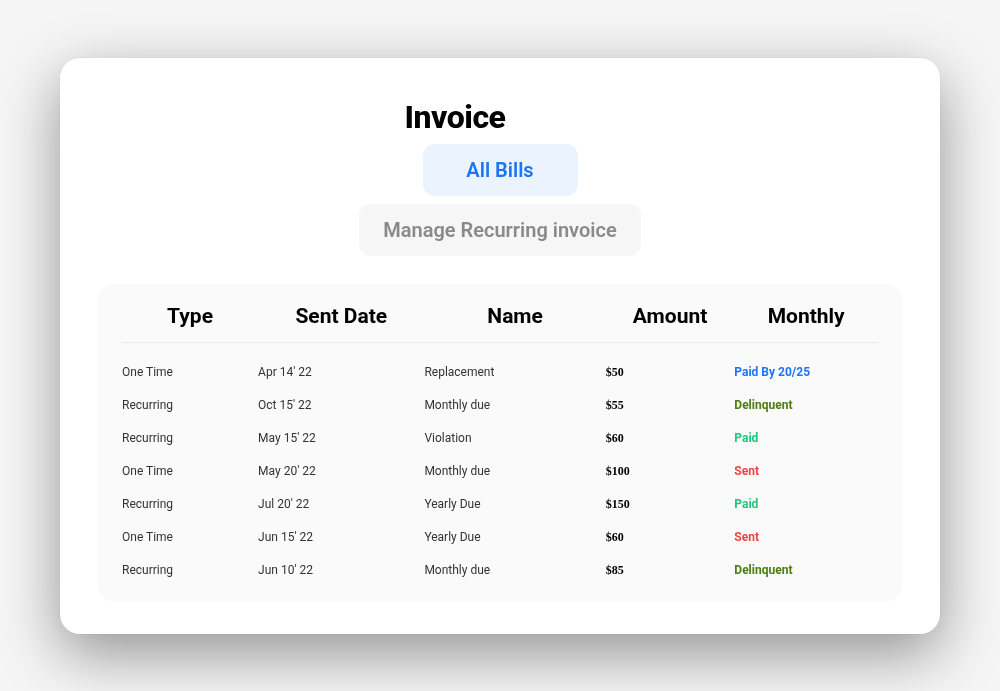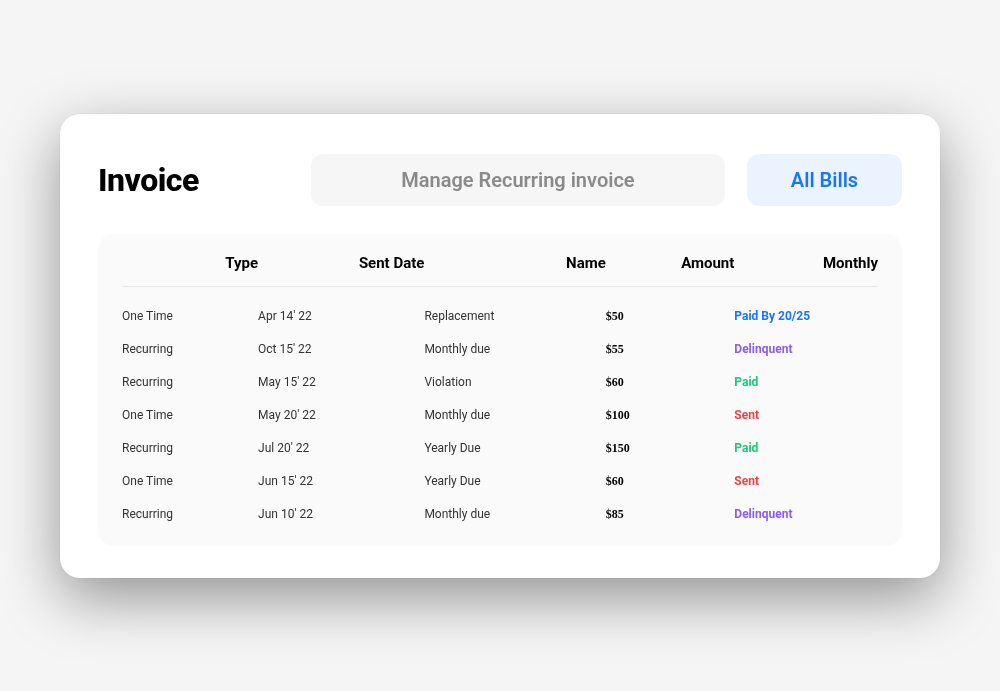--- a/index.html
+++ b/index.html
@@ -19,22 +19,23 @@
     .card {
       background: #ffffff;
       border-radius: 20px;
       box-shadow: 0 20px 60px rgba(0,0,0,0.4), 0 0 0 1px rgba(0,0,0,0.02);
       width: 880px;
       padding: 40px 38px 32px 38px;
     }
     .header {
       display: flex;
       align-items: center;
-      gap: 22px;
+      gap: 8px;
       margin-bottom: 28px;
+      flex-direction: column;
     }
     .title {
       font-size: 32px;
       font-weight: 800;
       color: #000;
       letter-spacing: -0.5px;
       flex: 0 0 auto;
       margin-right: 90px;
     }
     .tab {
@@ -58,22 +59,22 @@
     .table-container {
       background: #FAFAFA;
       border-radius: 16px;
       padding: 20px 24px 24px 24px;
     }
     table {
       width: 100%;
       border-collapse: collapse;
     }
     thead th {
-      text-align: right;
-      font-size: 15px;
+      text-align: center;
+      font-size: 21px;
       font-weight: 700;
       color: #000;
       padding-bottom: 14px;
       border-bottom: 1px solid #E8E8E8;
     }
     tbody td {
       font-size: 12px;
       color: #333;
       padding-top: 18px;
       vertical-align: middle;
@@ -88,32 +89,32 @@
     .col-status { width: 19%; }
     .amount {
       font-weight: 700;
       color: #000;
       font-family: Liberation Serif, serif;
     }
     .status {
       font-weight: 700;
     }
     .status-blue { color: #1976F6; }
-    .status-orange { color: #8b5cf6; }
+    .status-orange { color: #4d7c0f; }
     .status-green { color: #1EC77B; }
     .status-purple { color: #ef4444; }
   </style>
 </head>
 <body>
 
 <div class="card">
   <div class="header">
     <h1 class="title">Invoice</h1>
+    <div class="tab tab-active">All Bills</div>
     <div class="tab tab-inactive">Manage Recurring invoice</div>
-    <div class="tab tab-active">All Bills</div>
   </div>
 
   <div class="table-container">
     <table>
       <thead>
         <tr>
           <th class="col-type">Type</th>
           <th class="col-date">Sent Date</th>
           <th class="col-name">Name</th>
           <th class="col-amount">Amount</th>

